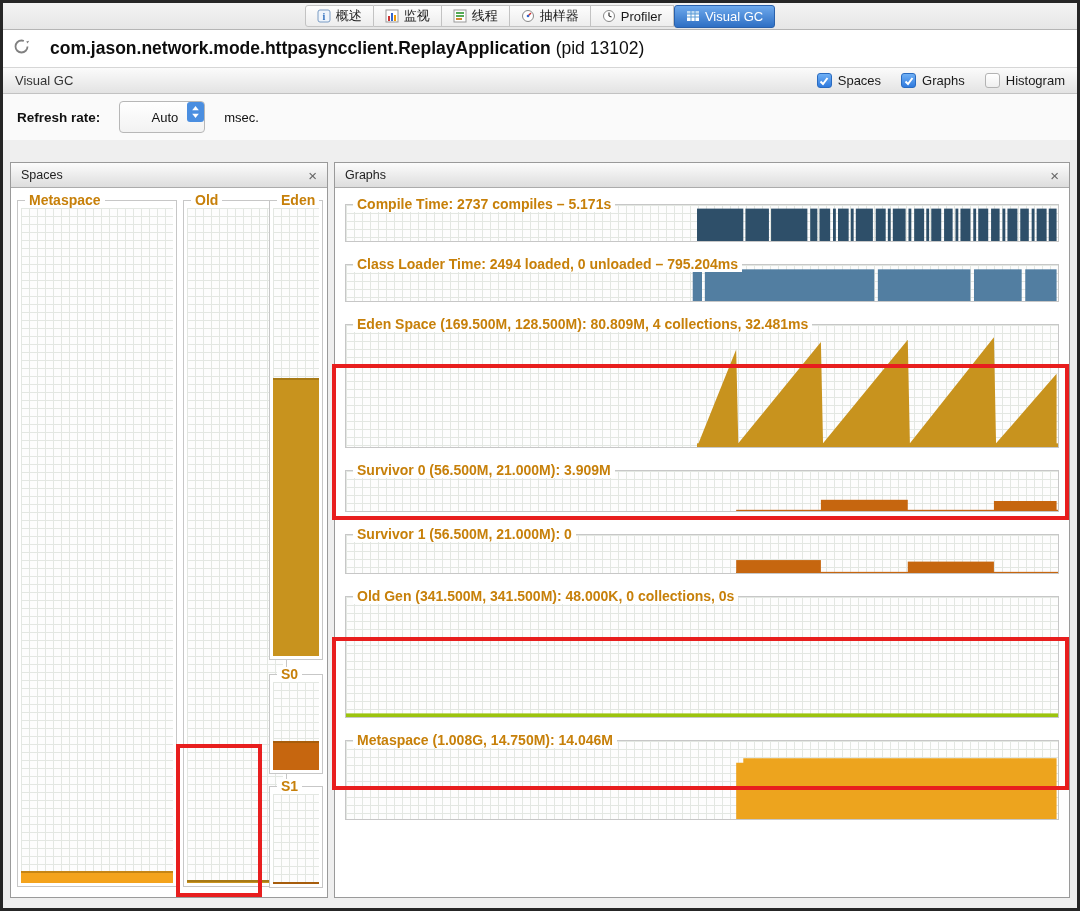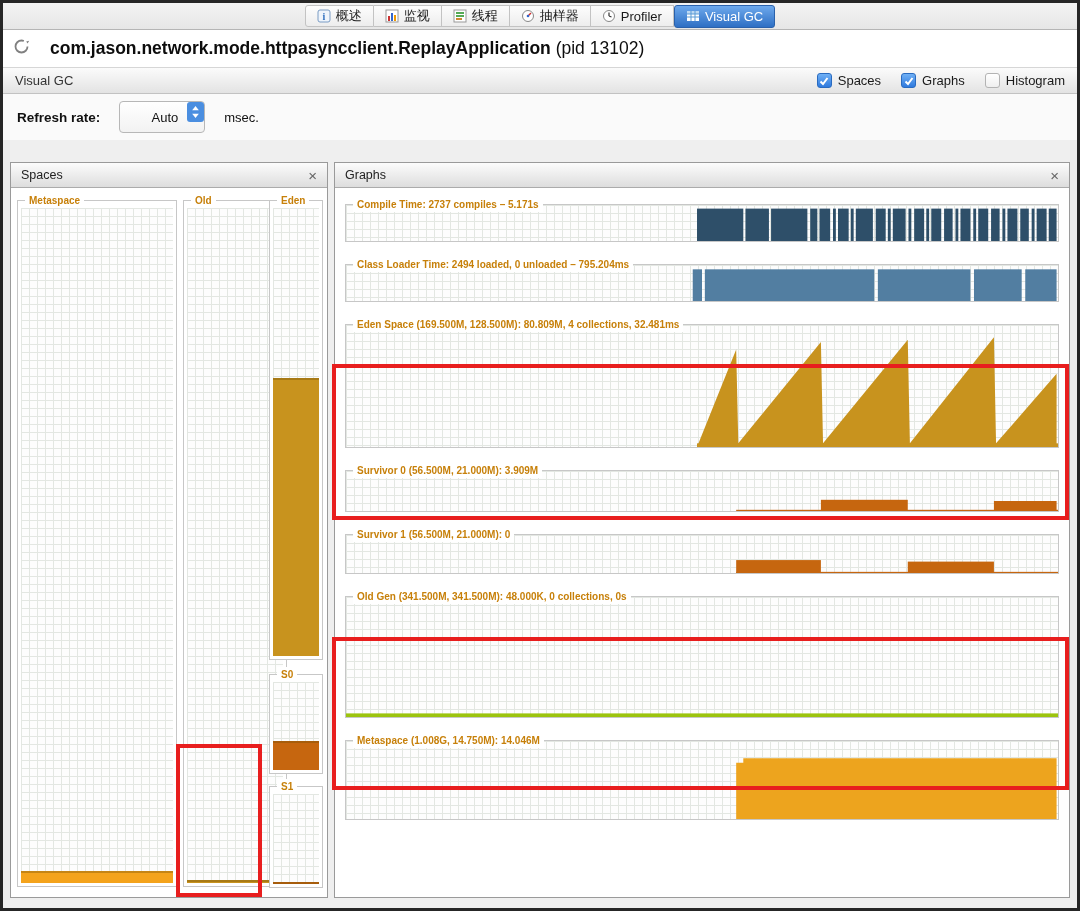--- a/index.html
+++ b/index.html
@@ -47,21 +47,21 @@
   .panel { position:absolute; border:1px solid #9a9a9a; background:#fff; }
   .panel.spaces { left:7px; top:159px; width:318px; height:736px; }
   .panel.graphs { left:331px; top:159px; width:736px; height:736px; }
   .phead { height:25px; background:linear-gradient(#fcfcfc,#dddddd); border-bottom:1px solid #ababab;
            display:flex; align-items:center; padding:0 10px; font-size:12.5px; color:#222; }
   .pclose { margin-left:auto; color:#666; font-size:15px; line-height:15px; cursor:default; }
   .pbody { position:relative; height:calc(100% - 25px); background:#fff; }
 
   
   .gbox { position:relative; border:1px solid #c7c7c7; background:#fff; }
-  .gtitle { position:absolute; top:-8px; left:7px; background:#fff; padding:0 4px; font-size:10px;
+  .gtitle { position:absolute; top:-8px; left:7px; background:#fff; padding:0 4px; font-size:14px;
             font-weight:bold; color:#c7800a; line-height:15px; z-index:3; white-space:nowrap; }
   .grid { background-color:#fdfdfd;
           background-image:linear-gradient(to right,#e3e7e2 1px,transparent 1px),
                            linear-gradient(to bottom,#e3e7e2 1px,transparent 1px);
           background-size:8px 8px; }
 
   
   .col { position:absolute; }
   .metaspace-col { left:6px;  top:12px; bottom:10px; width:160px; }
   .old-col       { left:172px; top:12px; bottom:10px; width:104px; }

